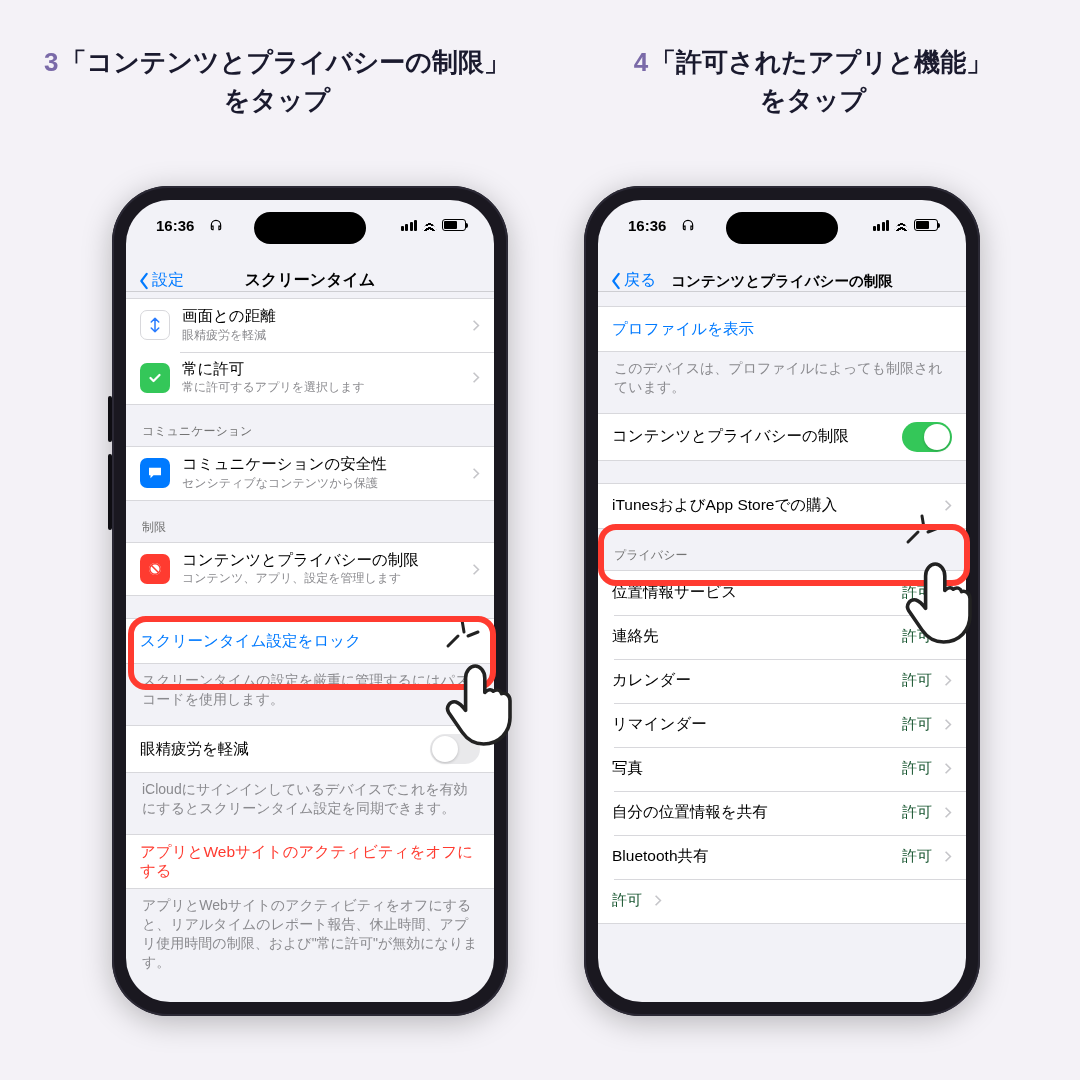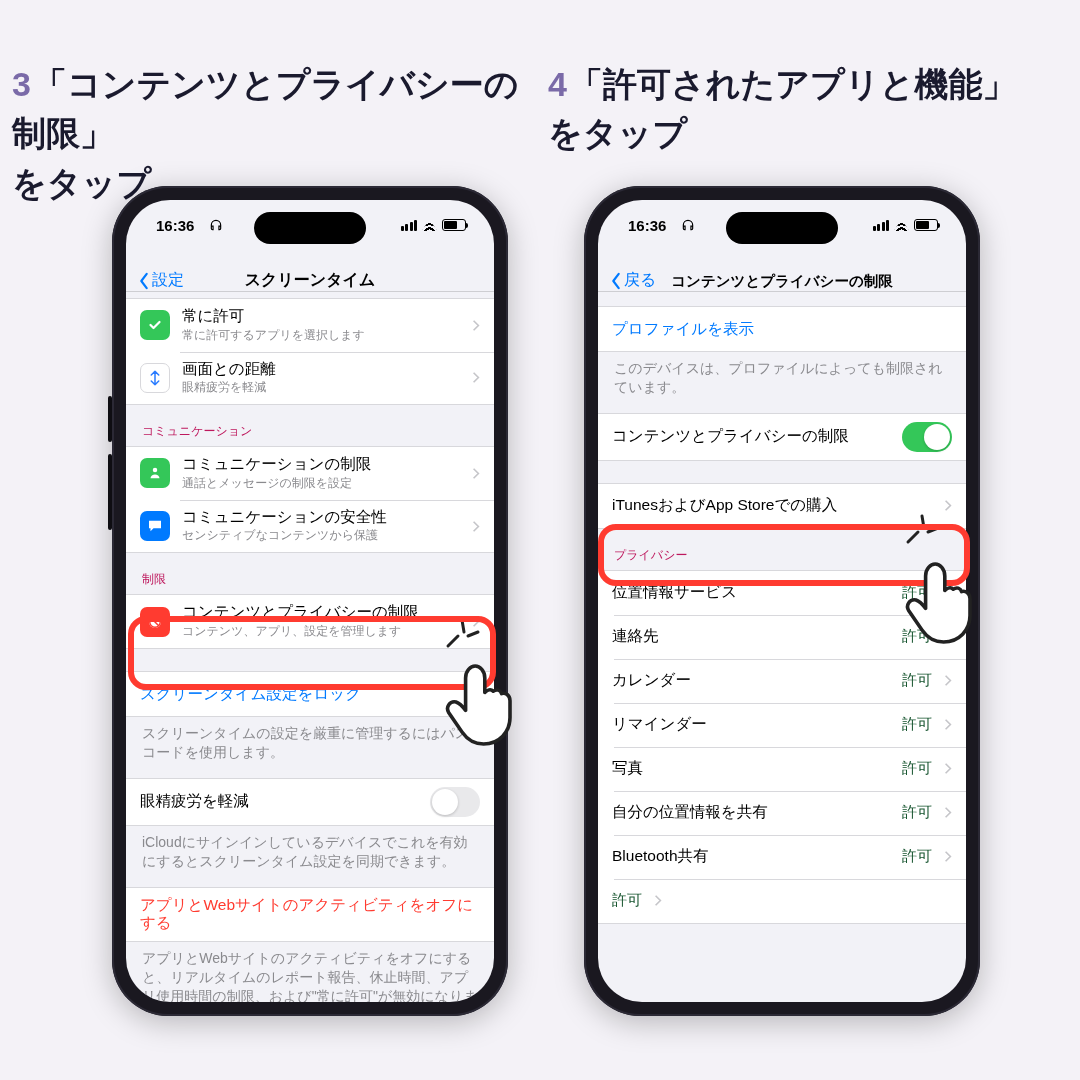--- a/index.html
+++ b/index.html
@@ -6,24 +6,24 @@
   body {
     width: 1080px;
     height: 1080px;
     background: #f4f2f7;
     font-family: -apple-system, "Hiragino Sans", sans-serif;
     position: relative;
     overflow: hidden;
   }
   .caption {
     position: absolute;
-    top: 60px;
+    top: 44px;
     width: 530px;
-    text-align: left;
-    font-size: 34px;
+    text-align: center;
+    font-size: 26px;
     font-weight: 700;
     color: #1a1a2e;
     line-height: 1.45;
   }
   .caption .num { color: #7a6aa8; font-weight: 800; margin-right: 2px; }
   .caption.left { left: 12px; }
   .caption.right { left: 548px; }
 
   .phone {
     position: absolute;
@@ -109,21 +109,21 @@
   .nav .back svg { width:12px; height:18px; }
   .nav .title {
     position:absolute; left:0; right:0;
     text-align:center; font-size:16px; font-weight:600;
     pointer-events:none;
   }
 
   .content { height: calc(100% - 92px); overflow:hidden; }
 
   .group-header {
-    font-size:12px; color:#be185d;
+    font-size:12px; color:#737373;
     padding: 18px 16px 6px 16px;
     text-transform:none;
   }
   .group-footer {
     font-size:14px; color:#8a8a8e;
     padding:7px 16px 2px 16px;
     line-height:1.35;
   }
 
   .cell-group {
@@ -239,66 +239,51 @@
             <path d="M9 2L3 10l6 8" fill="none" stroke="#007aff" stroke-width="2.4" stroke-linecap="round" stroke-linejoin="round"></path>
           </svg>
         <span>設定</span>
       </div>
       <div class="title">スクリーンタイム</div>
     </div>
 
     <div class="content">
       <div class="cell-group" style="margin-top:6px">
         <div class="cell">
+          <div class="icon bg-white">
+            <svg class="ic" viewBox="0 0 24 24">
+                <path d="M12 3l-5 5m5-5l5 5M12 3v18m0 0l-5-5m5 5l5-5" fill="none" stroke="#2a7cff" stroke-width="2" stroke-linecap="round"></path>
+              </svg>
+          </div>
+          <div class="txt">
+            <div class="t">画面との距離</div>
+            <div class="s">眼精疲労を軽減</div>
+          </div>
+          <svg class="chevron" viewBox="0 0 10 16">
+              <path d="M2 2l6 6-6 6"></path>
+            </svg>
+        </div>
+        <div class="cell">
           <div class="icon bg-green">
             <svg class="ic" viewBox="0 0 24 24">
                 <path d="M6 12l4 4 8-8" fill="none" stroke="#fff" stroke-width="3" stroke-linecap="round" stroke-linejoin="round"></path>
               </svg>
           </div>
           <div class="txt">
             <div class="t">常に許可</div>
             <div class="s">常に許可するアプリを選択します</div>
           </div>
           <svg class="chevron" viewBox="0 0 10 16">
               <path d="M2 2l6 6-6 6"></path>
             </svg>
         </div>
-        <div class="cell">
-          <div class="icon bg-white">
-            <svg class="ic" viewBox="0 0 24 24">
-                <path d="M12 3l-5 5m5-5l5 5M12 3v18m0 0l-5-5m5 5l5-5" fill="none" stroke="#2a7cff" stroke-width="2" stroke-linecap="round"></path>
-              </svg>
-          </div>
-          <div class="txt">
-            <div class="t">画面との距離</div>
-            <div class="s">眼精疲労を軽減</div>
-          </div>
-          <svg class="chevron" viewBox="0 0 10 16">
-              <path d="M2 2l6 6-6 6"></path>
-            </svg>
-        </div>
       </div>
 
       <div class="group-header">コミュニケーション</div>
       <div class="cell-group">
-        <div class="cell">
-          <div class="icon bg-green">
-            <svg class="ic" viewBox="0 0 24 24">
-                <circle cx="12" cy="8" r="3" fill="#fff"></circle>
-                <path d="M6 19c0-3 3-5 6-5s6 2 6 5" fill="#fff"></path>
-              </svg>
-          </div>
-          <div class="txt">
-            <div class="t">コミュニケーションの制限</div>
-            <div class="s">通話とメッセージの制限を設定</div>
-          </div>
-          <svg class="chevron" viewBox="0 0 10 16">
-              <path d="M2 2l6 6-6 6"></path>
-            </svg>
-        </div>
         <div class="cell">
           <div class="icon bg-blue">
             <svg class="ic" viewBox="0 0 24 24">
                 <path d="M4 5h16v10H10l-4 4V15H4z" fill="#fff"></path>
               </svg>
           </div>
           <div class="txt">
             <div class="t">コミュニケーションの安全性</div>
             <div class="s">センシティブなコンテンツから保護</div>
           </div>

